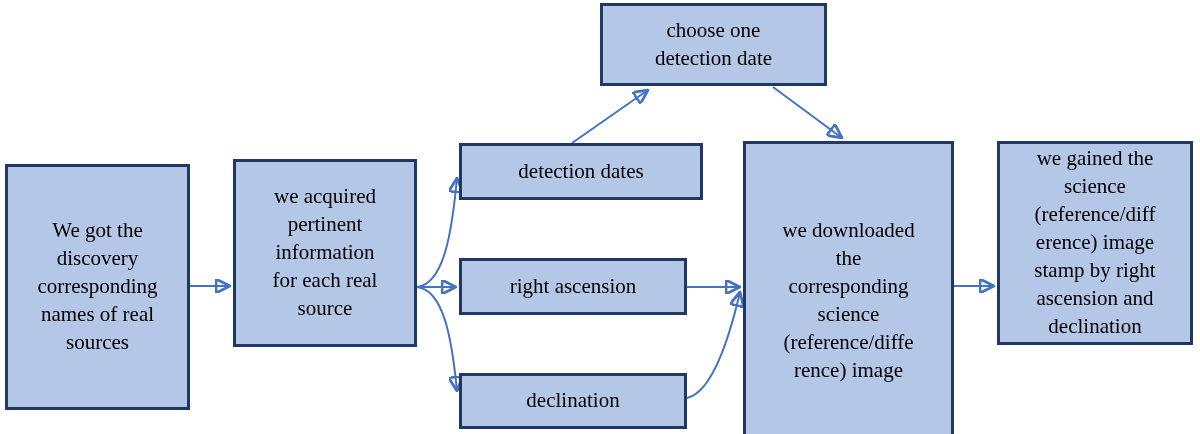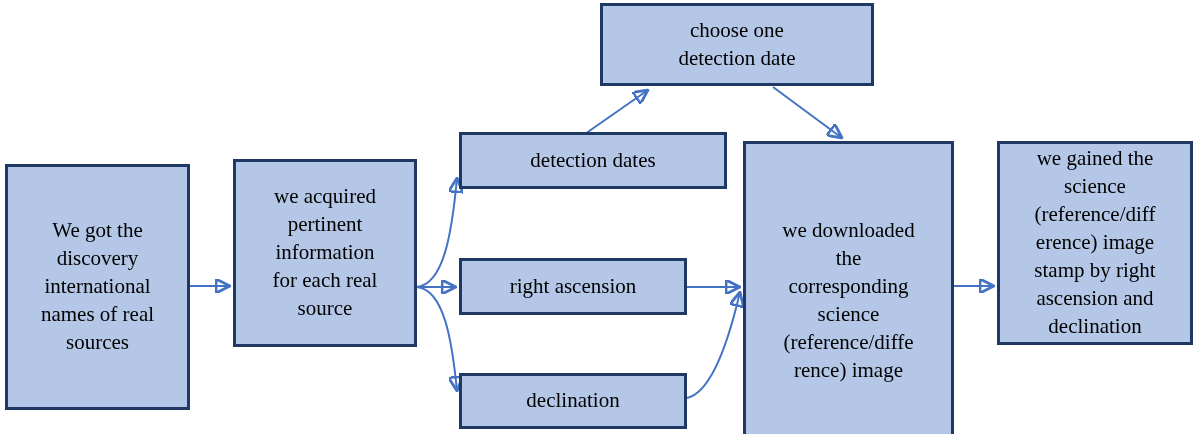--- a/index.html
+++ b/index.html
@@ -35,22 +35,22 @@
     justify-content: center;
     text-align: center;
     font-size: 21px;
     line-height: 1.33;
     white-space: pre-line;
     z-index: 2;
     padding: 2px 4px;
   }
   .n-discovery   { left: 5px;   top: 164px; width: 185px; height: 246px; }
   .n-pertinent   { left: 233px; top: 159px; width: 184px; height: 188px; }
-  .n-choose      { left: 600px; top: 3px;   width: 274px; height: 83px;  }
-  .n-detdates    { left: 459px; top: 132px; width: 268px; height: 57px;  }
+  .n-choose      { left: 600px; top: 3px;   width: 227px; height: 83px;  }
+  .n-detdates    { left: 459px; top: 143px; width: 244px; height: 57px;  }
   .n-rightasc    { left: 459px; top: 258px; width: 228px; height: 57px; text-align: center;  }
   .n-declination { left: 459px; top: 373px; width: 228px; height: 56px;  }
   .n-download    { left: 743px; top: 141px; width: 211px; height: 320px; }
   .n-stamp       { left: 997px; top: 141px; width: 196px; height: 204px; }
   .arrows path {
     stroke: var(--arrow-color, #4472c4);
     stroke-width: 2;
     fill: none;
   }
 </style>
@@ -71,21 +71,21 @@
     <path d="M417,287 C444,290 452,340 457,391" marker-end="url(#ah)"></path>
     <path d="M572,143 L648,90" marker-end="url(#ah)"></path>
     <path d="M773,87 L842,138" marker-end="url(#ah)"></path>
     <path d="M687,287 L740,287" marker-end="url(#ah)"></path>
     <path d="M687,398 C713,392 730,335 740,292" marker-end="url(#ah)"></path>
     <path d="M954,286 L994,286" marker-end="url(#ah)"></path>
   </svg>
 
   <div class="node n-discovery">We got the
 discovery
-international
+corresponding
 names of real
 sources</div>
 
   <div class="node n-pertinent">we acquired
 pertinent
 information
 for each real
 source</div>
 
   <div class="node n-choose">choose one

